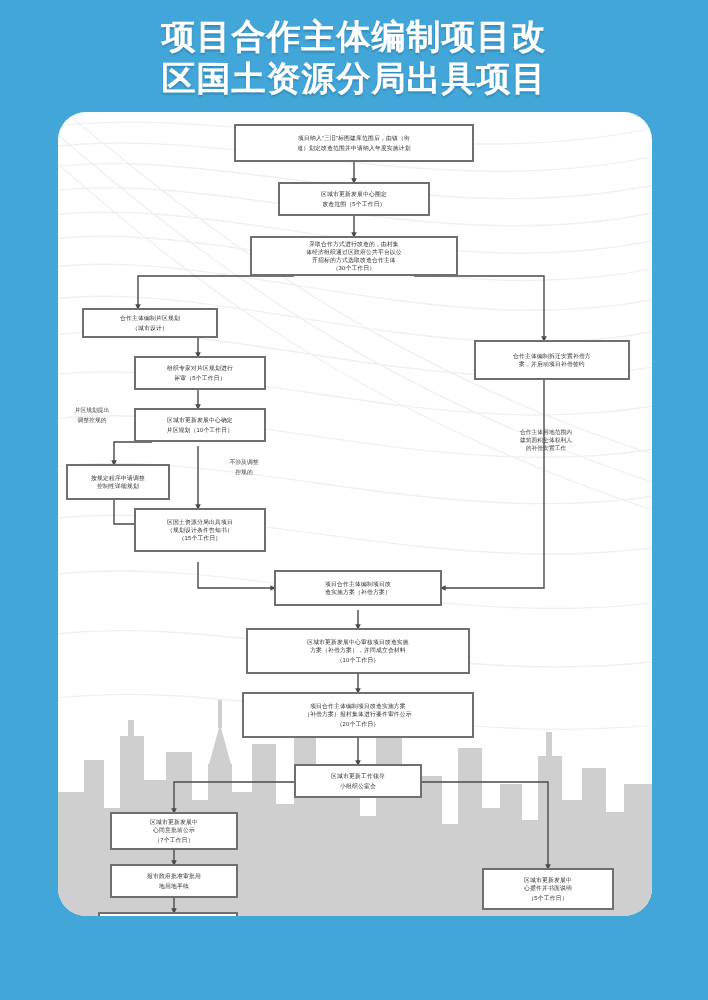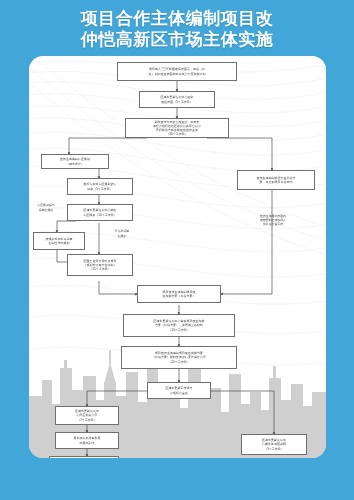--- a/index.html
+++ b/index.html
@@ -75,21 +75,21 @@
     border:none;
     display:flex;align-items:center;justify-content:center;
   }
   .lines{position:absolute;left:0;top:0;width:297px;height:402px;}
 </style>
 </head>
 <body>
 
 <div class="title-wrap">
   <div class="title-line">项目合作主体编制项目改</div>
-  <div class="title-line">仲恺高新区市场主体实施</div>
+  <div class="title-line">区国土资源分局出具项目</div>
 </div>
 
 <div class="card">
 
   <svg class="swoosh" viewBox="0 0 297 402">
     <g fill="none" stroke="#dfe6ea" stroke-width="0.7">
       <path d="M-20 10 C 80 -10 200 40 330 0"></path>
       <path d="M-20 20 C 80 0 200 55 330 14"></path>
       <path d="M-20 30 C 80 10 200 70 330 28"></path>
       <path d="M-20 42 C 80 22 200 84 330 42"></path>

